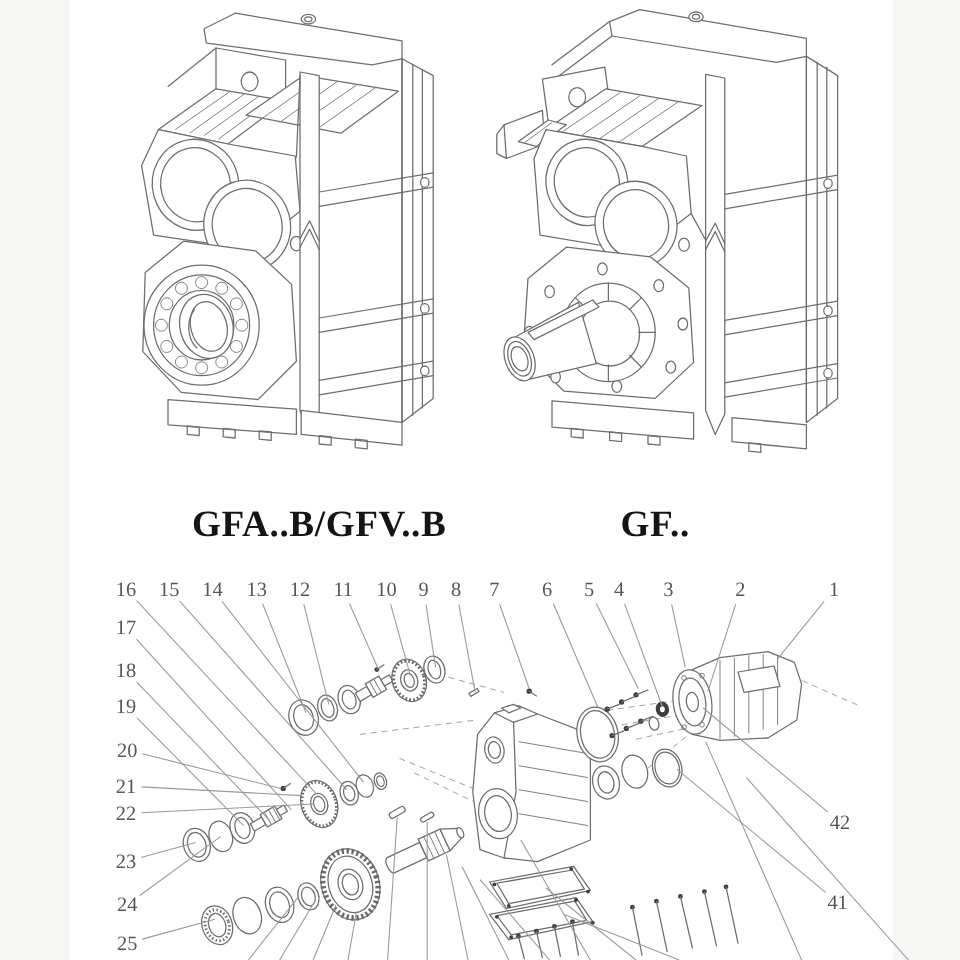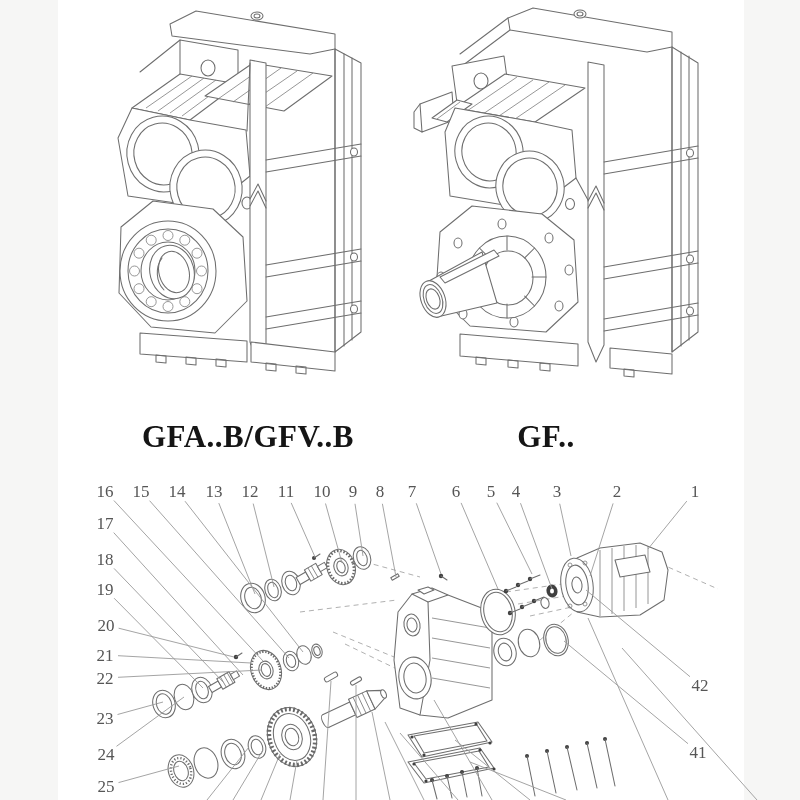--- a/index.html
+++ b/index.html
@@ -486,15 +486,15 @@
           <line x1="400" y1="733" x2="458" y2="800" class="leader"></line>
           <line x1="434" y1="700" x2="492" y2="800" class="leader"></line>
           <line x1="455" y1="740" x2="530" y2="800" class="leader"></line>
           <line x1="470" y1="762" x2="566" y2="800" class="leader"></line>
           <line x1="588" y1="618" x2="668" y2="800" class="leader"></line>
           <line x1="622" y1="648" x2="757" y2="800" class="leader"></line>
         </g>
     </g>
   </svg>
 
-  <div class="product-label" style="left: 248px; top: 437px;">GFA..B/GFV..B</div>
+  <div class="product-label" style="left: 266px; top: 437px;">GFA..B/GFV..B</div>
   <div class="product-label" style="left: 546px; top: 437px; text-align: center;">GF..</div>
 </div>
 
 </body></html>

